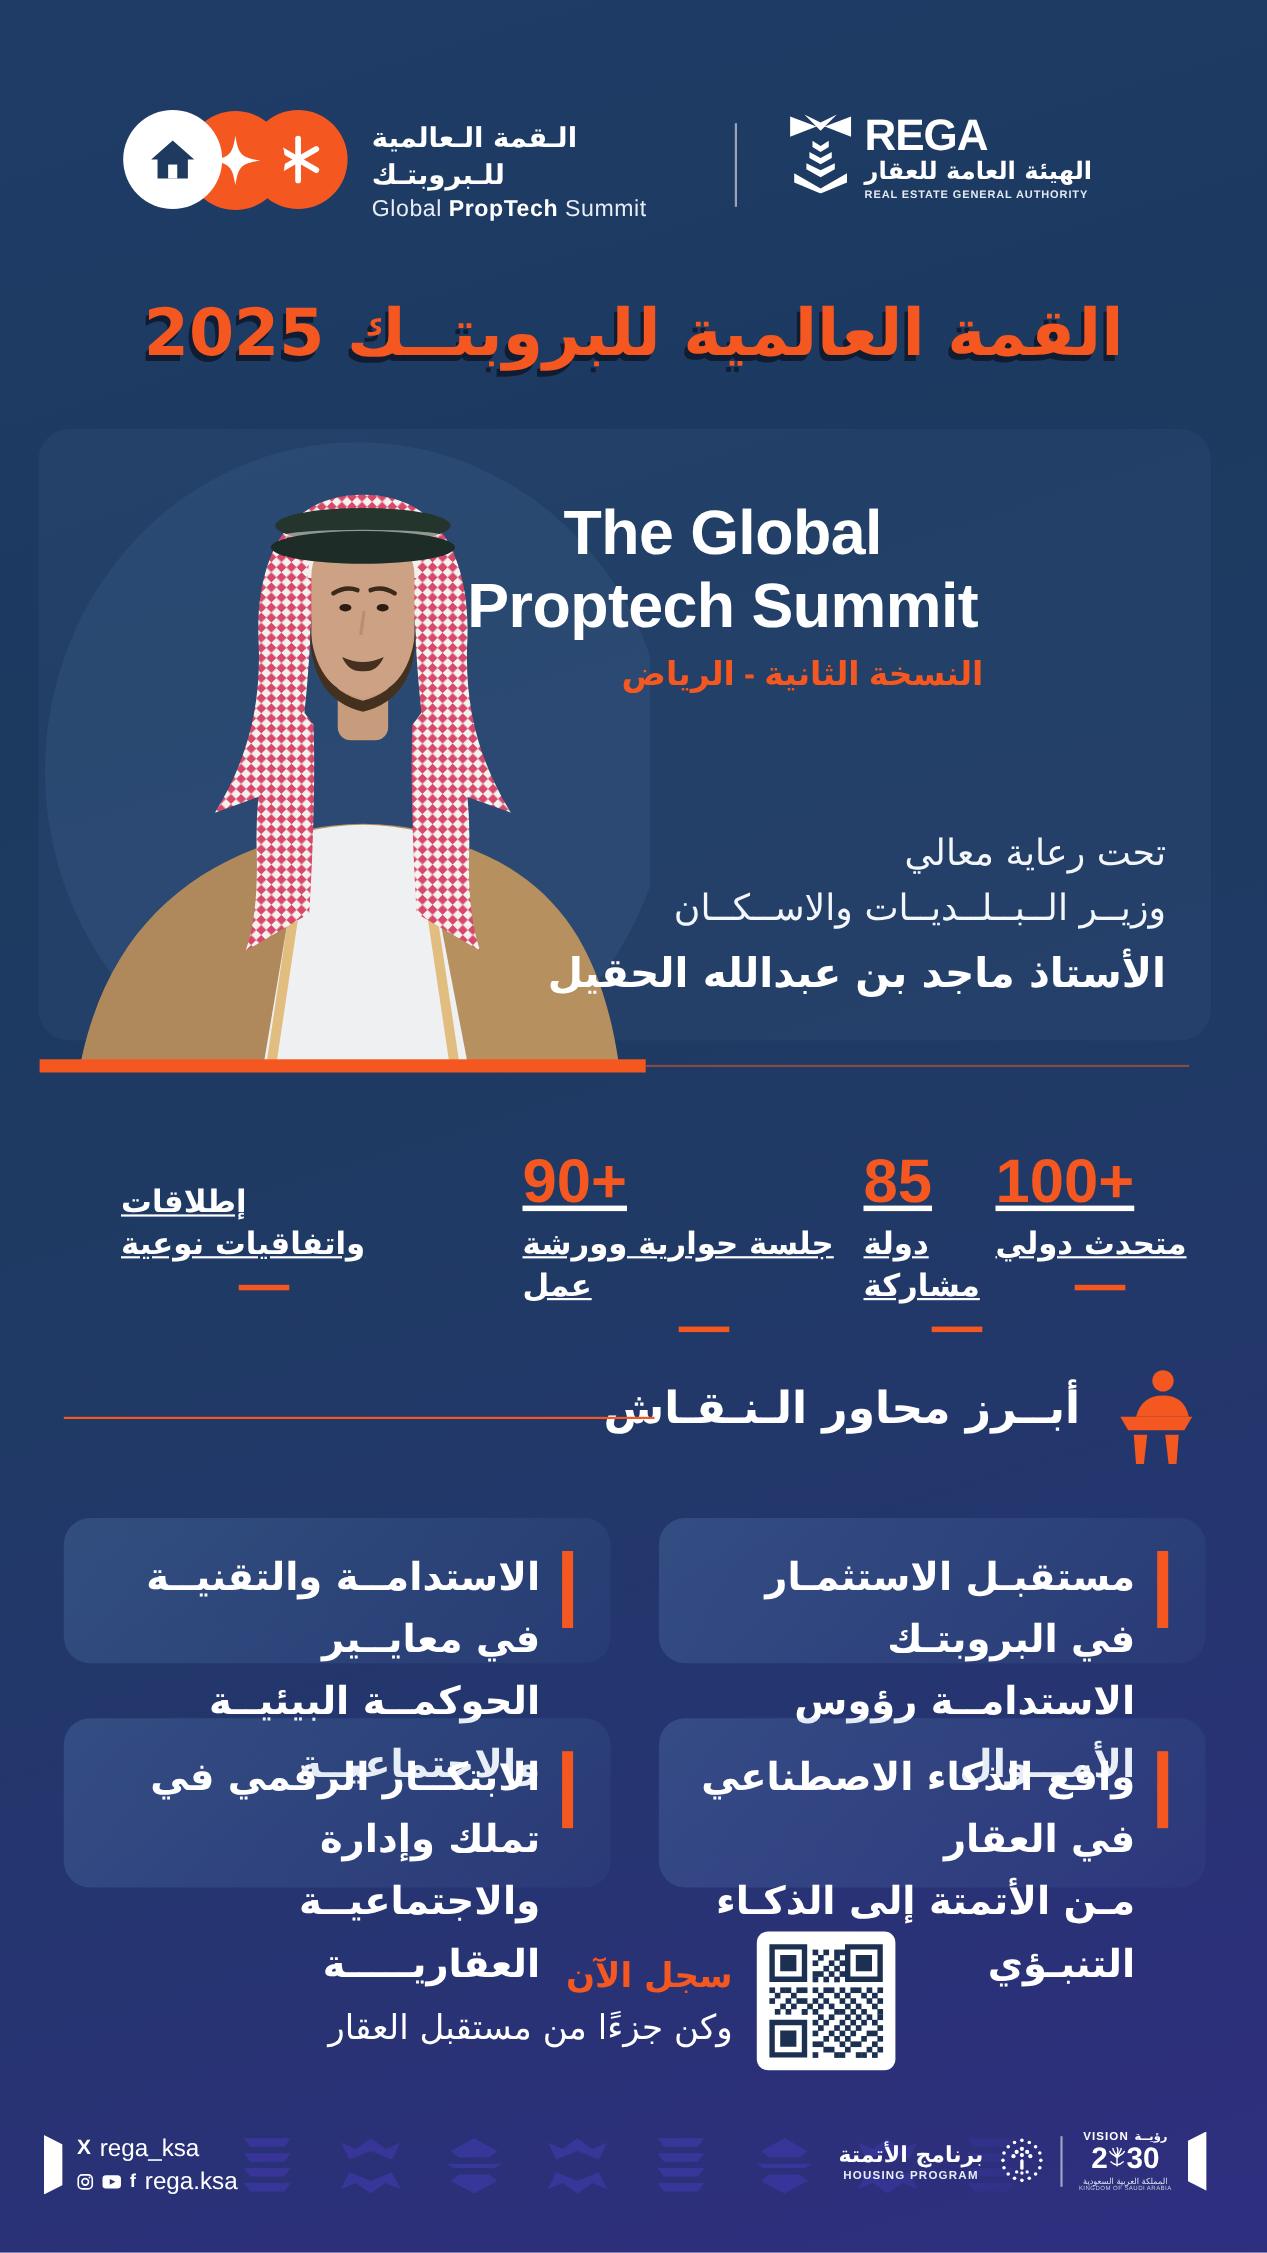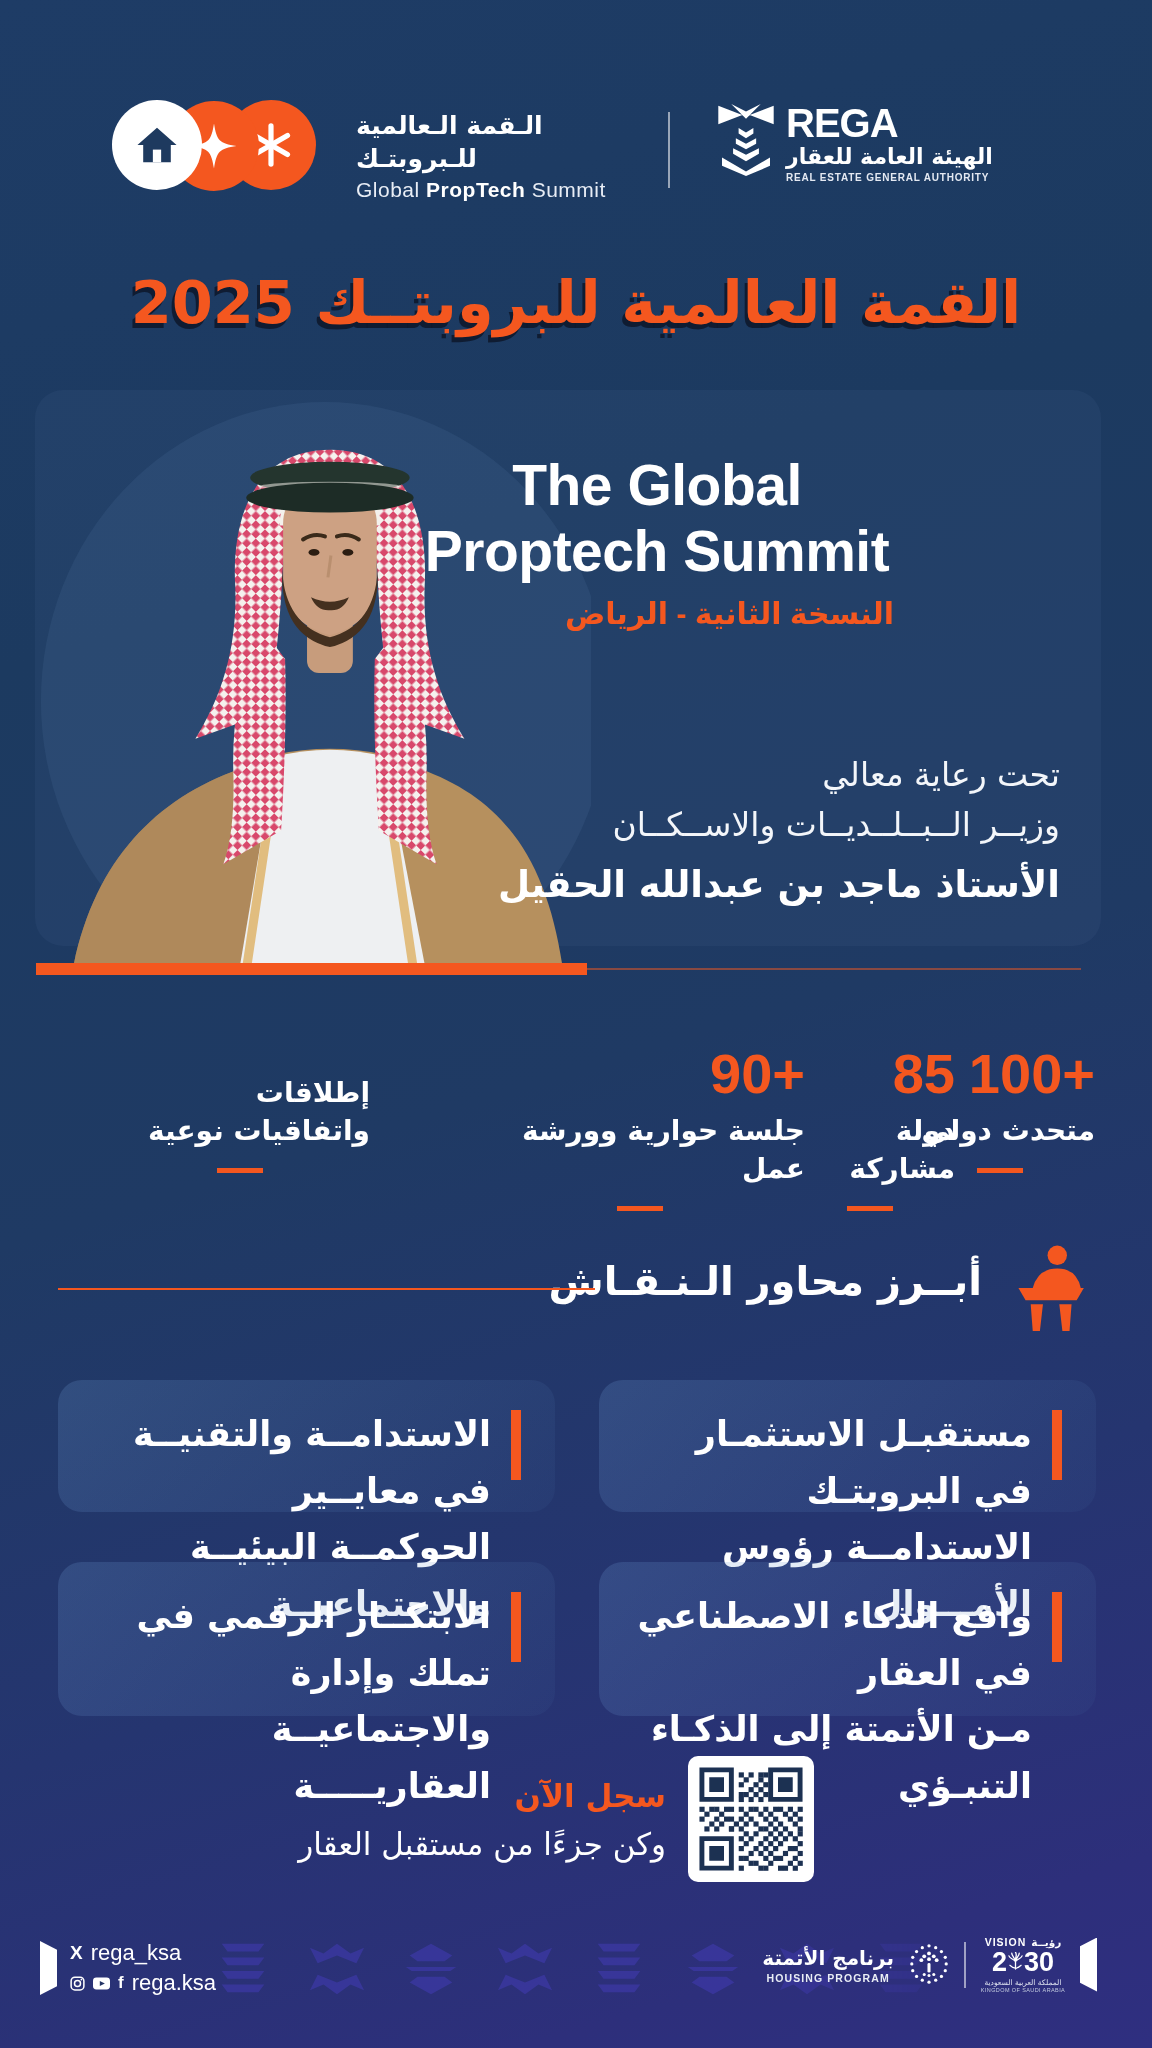--- a/index.html
+++ b/index.html
@@ -8,21 +8,21 @@
     background:linear-gradient(163deg,#1E3C66 0%,#1C3A60 28%,#1F3A64 52%,#253570 74%,#2D2F7B 92%,#2F2F80 100%);}
   .abs{position:absolute;}
   .latin{font-family:"Liberation Sans","DejaVu Sans",sans-serif;}
 
   
   .logo-circles{left:112px;top:100px;width:210px;height:92px;}
   .circ{position:absolute;width:90px;height:90px;border-radius:50%;display:flex;align-items:center;justify-content:center;}
   .circ.c1{left:0;top:0;background:#fff;z-index:3;}
   .circ.c2{left:57px;top:1px;background:#F4571F;z-index:2;}
   .circ.c3{left:114px;top:0;background:#F4571F;z-index:1;}
-  .summit-text{left:338px;top:110px;width:290px;margin-left:18px;}
+  .summit-text{left:338px;top:110px;width:290px;}
   .summit-text .ar{font-size:25px;font-weight:bold;direction:rtl;text-align:left;letter-spacing:0;line-height:1.3;}
   .summit-text .en{font-size:21px;color:#E8EDF5;margin-top:3px;letter-spacing:.5px;}
   .summit-text .en b{color:#fff;}
   .hdr-divider{left:668px;top:112px;width:2px;height:76px;background:rgba(255,255,255,.55);}
   .rega{left:716px;top:104px;display:flex;gap:10px;align-items:flex-start;}
   .rega .word{font-size:40px;font-weight:bold;line-height:.95;letter-spacing:-1px;}
   .rega .ar{font-size:22px;font-weight:bold;direction:rtl;line-height:1.15;margin-top:2px;}
   .rega .en{font-size:10px;letter-spacing:.8px;color:#E4E9F2;margin-top:3px;white-space:nowrap;font-weight:bold;}
 
   
@@ -33,21 +33,21 @@
   .photo-underline{left:36px;top:963px;width:551px;height:12px;background:#F4571F;}
   .photo-underline-thin{left:587px;top:968px;width:494px;height:2px;background:rgba(244,87,31,.5);}
   .en-title{left:420px;top:452px;width:474px;text-align:center;}
   .en-title .l{font-size:57px;font-weight:bold;line-height:66px;letter-spacing:-.5px;}
   .edition{margin-top:12px;font-size:30px;font-weight:bold;color:#F4571F;direction:rtl;text-align:right;}
   .patronage{right:92px;top:750px;text-align:right;direction:rtl;}
   .patronage .p{font-size:33px;font-weight:500;color:#F3F6FA;line-height:1.5;}
   .patronage .name{font-size:37px;font-weight:bold;margin-top:14px;}
 
   
-  .stat{top:1046px;text-align:right;}
+  .stat{top:1046px;text-align:left;text-decoration:underline;}
   .stat .v{font-size:56px;font-weight:bold;color:#F4571F;line-height:1;direction:ltr;}
   .stat .lb{font-size:28px;font-weight:bold;margin-top:10px;direction:rtl;line-height:1.35;}
   .stat .dash{width:46px;height:5px;background:#F4571F;margin:18px auto 0;}
   .stat.s1{right:57px;width:190px;}
   .stat.s2{right:197px;width:170px;}
   .stat.s3{right:347px;width:330px;}
   .stat.s4{left:110px;width:260px;padding-top:28px;}
   .stat.s4 .lb{margin-top:0;}
 
   

